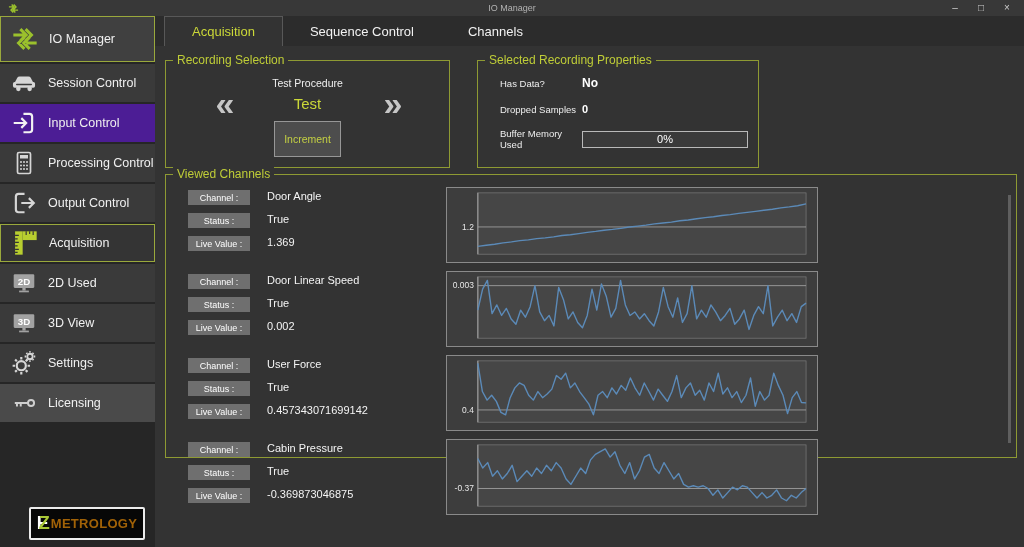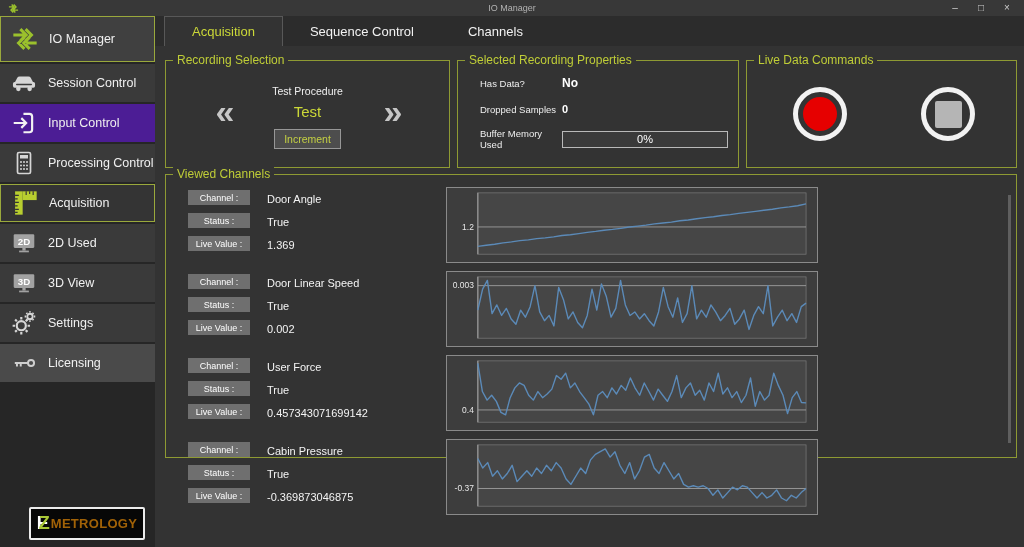--- a/index.html
+++ b/index.html
@@ -37,53 +37,53 @@
   .tab{display:flex;align-items:center;padding:0 27px;font-size:13px;color:#f2f2f2;cursor:pointer;}
   .tab.active{color:#cbd838;background:#333;border:1px solid #585858;border-bottom:none;}
 
   
   .content{flex:1;padding:8px 7px 7px 10px;}
   .row1{display:flex;gap:7px;height:114px;margin-bottom:5px;}
   .gb{position:relative;border:1px solid #8e9a33;margin-top:6px;}
   .gb-title{position:absolute;top:-8px;left:7px;background:#333;padding:0 4px;font-size:12px;
     color:#bfcd37;white-space:nowrap;}
   .gb-rs{width:285px;flex:none;}
-  .gb-props{width:282px;flex:none;}
+  .gb-props{width:282px;flex:none;margin-left:20px;}
   .gb-live{flex:1;}
   .gb-vc{height:284px;}
 
   
   .rs-body{height:100%;display:flex;flex-direction:column;align-items:center;justify-content:center;gap:4px;padding-top:6px;}
   .rs-proc-label{font-size:10.5px;color:#f0f0f0;}
   .rs-nav{display:flex;align-items:center;gap:54px;}
   .chev{font-size:34px;font-weight:bold;color:#c6c6c6;line-height:.62;letter-spacing:-3px;cursor:pointer;}
   .rs-value{font-size:15px;color:#cbd838;min-width:44px;text-align:center;}
   .increment-btn{margin-top:3px;background:#4d4d4d;border:1px solid #979797;color:#c4d043;
-    font-size:10.5px;padding:3px 9px;font-family:inherit;cursor:pointer;}
+    font-size:10.5px;padding:11px 9px;font-family:inherit;cursor:pointer;}
 
   
   .props-body{padding:15px 12px 10px 22px;display:grid;grid-template-columns:82px 1fr;row-gap:13px;align-items:center;}
   .prop-label{font-size:9.5px;color:#efefef;}
   .prop-value{font-size:12px;color:#fff;font-weight:bold;}
   .prop-value.num{font-size:11px;}
   .progress{width:166px;height:17px;border:1px solid #b9b9b9;background:#3a3a3a;display:flex;
     align-items:center;justify-content:center;font-size:11px;color:#fff;}
 
   
   .live-body{height:100%;display:flex;align-items:center;padding-left:46px;gap:74px;}
   .ring{width:54px;height:54px;border:5px solid #f2f2f2;border-radius:50%;display:flex;
     align-items:center;justify-content:center;cursor:pointer;background:transparent;}
   .rec-dot{width:34px;height:34px;border-radius:50%;background:#e60000;}
   .stop-sq{width:27px;height:27px;background:#b5b5b5;border-radius:2px;}
 
   
   .vc-body{position:relative;padding:12px 0 0 8px;height:100%;}
   .channel-row{display:flex;height:76px;margin-bottom:8px;}
   .channel-info{width:272px;flex:none;padding:3px 0 0 8px;display:flex;flex-direction:column;gap:8px;}
-  .info-row{display:flex;align-items:flex-end;padding-left:6px;}
+  .info-row{display:flex;align-items:flex-start;padding-left:6px;}
   .badge{width:62px;background:#6f6f6f;color:#fff;font-size:9px;text-align:center;padding:2.5px 0;flex:none;}
   .cvalue{margin-left:17px;font-size:11px;color:#f4f4f4;}
   .chart-panel{width:372px;flex:none;background:#3d3d3d;border:1px solid #8a8a8a;}
   .chart-svg{width:100%;height:100%;display:block;}
   .vc-scrollbar{position:absolute;right:5px;top:20px;bottom:14px;width:3px;background:#5f5f5f;cursor:pointer;}
 </style>
 </head>
 <body>
 
 <div class="titlebar">
@@ -150,20 +150,29 @@
               <circle cx="15" cy="15.5" r="1"></circle>
             <circle cx="9" cy="19" r="1"></circle>
               <circle cx="12" cy="19" r="1"></circle>
               <circle cx="15" cy="19" r="1"></circle>
           </g>
         </svg>
       </span>
       <span>Processing Control</span>
     </div>
 
+    <div class="nav-item">
+      <span class="nav-icon">
+        <svg width="26" height="26" viewBox="0 0 24 24" fill="none" stroke="#d6d6d6" stroke-width="2">
+          <path d="M12.5 3.5H7A2.5 2.5 0 0 0 4.5 6v12A2.5 2.5 0 0 0 7 20.5h5.5"></path>
+          <path d="M9.5 12h11M16.5 7.5 21 12l-4.5 4.5"></path>
+        </svg>
+      </span>
+      <span>Output Control</span>
+    </div>
 
     <div class="nav-item acq">
       <span class="nav-icon">
         <svg width="28" height="28" viewBox="0 0 24 24">
           <g fill="#b8ce2f">
             <rect x="3.5" y="2" width="6.5" height="20"></rect>
             <rect x="10" y="2" width="12" height="7.5"></rect>
           </g>
           <g stroke="#343434" stroke-width="1" fill="none">
             <path d="M3.5 5.5h3.2M3.5 8.5h2.2M3.5 11.5h3.2M3.5 14.5h2.2M3.5 17.5h3.2M3.5 20h2.2"></path>
@@ -263,31 +272,20 @@
             <span class="prop-value">No</span>
             <span class="prop-label">Dropped Samples</span>
             <span class="prop-value num">0</span>
             <span class="prop-label">Buffer Memory Used</span>
             <span class="progress">
               <span>0%</span>
             </span>
           </div>
         </div>
 
-        <div class="gb gb-live">
-          <span class="gb-title">Live Data Commands</span>
-          <div class="live-body">
-            <div class="ring">
-              <div class="rec-dot"></div>
-            </div>
-            <div class="ring">
-              <div class="stop-sq"></div>
-            </div>
-          </div>
-        </div>
       </div>
 
       <div class="gb gb-vc">
         <span class="gb-title">Viewed Channels</span>
         <div class="vc-body">
 
           <div class="channel-row">
             <div class="channel-info">
               <div class="info-row">
                 <span class="badge">Channel :</span>

